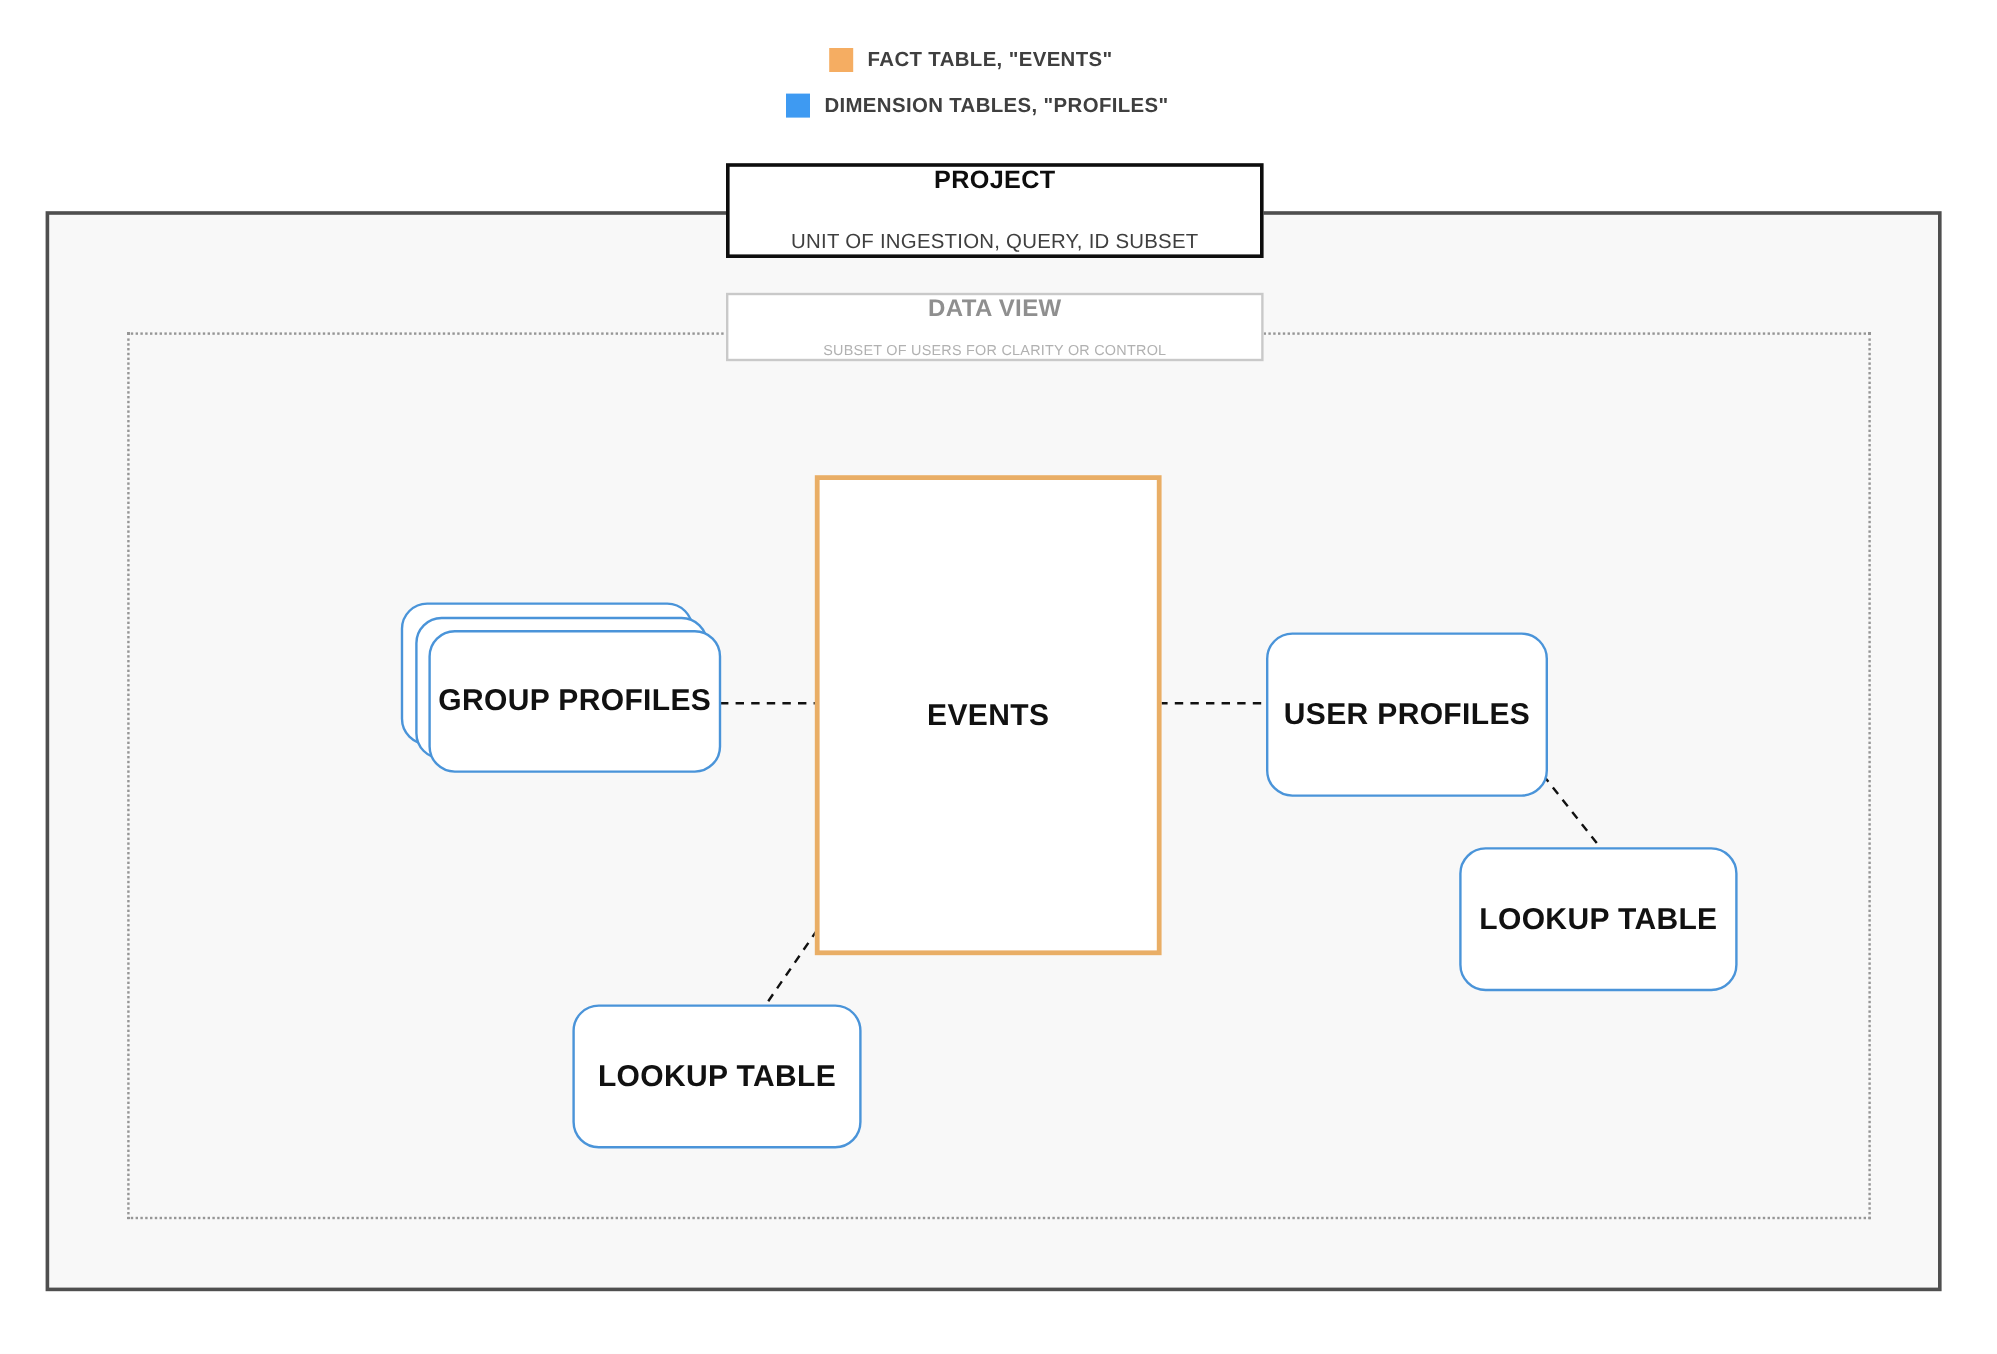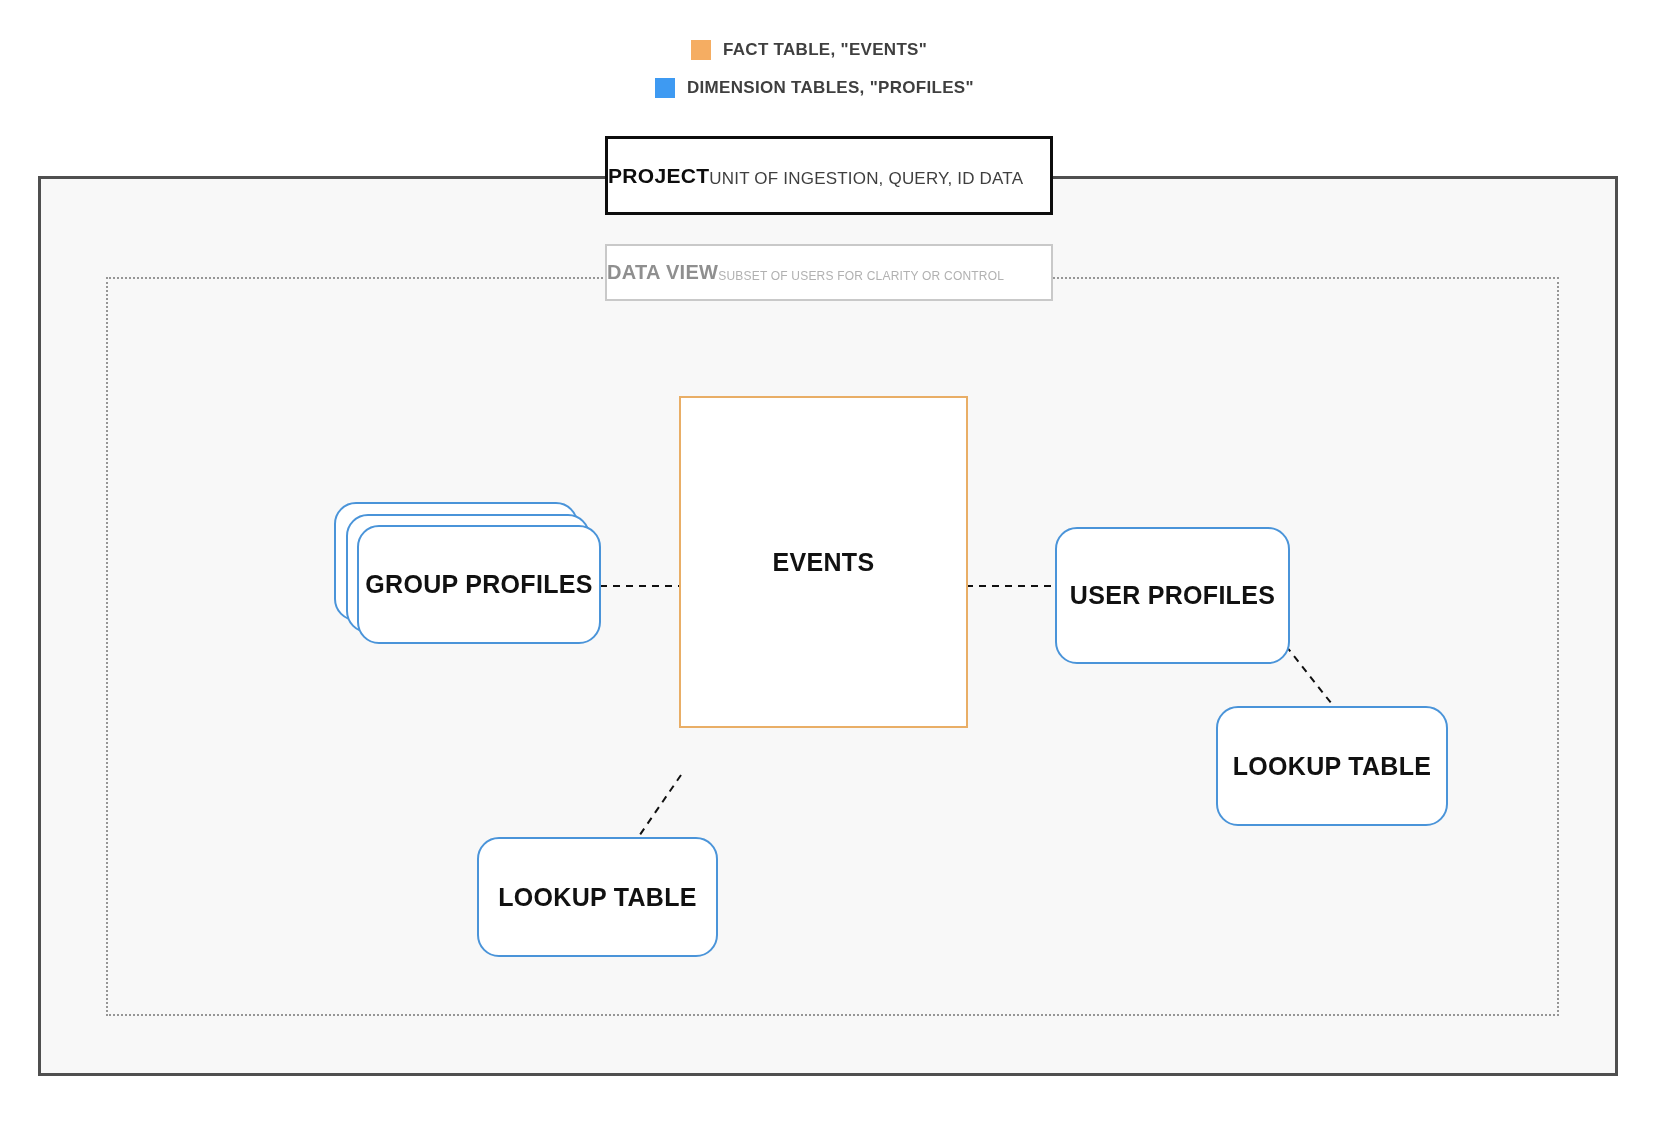--- a/index.html
+++ b/index.html
@@ -26,37 +26,37 @@
   .dotted-rect {
     left: 106px; top: 277px; width: 1453px; height: 739px;
     border: 2px dotted #969696; background: transparent; z-index: 2;
   }
 
   
   .edges-svg { left: 0; top: 0; width: 1664px; height: 1128px; z-index: 3; pointer-events: none; }
 
   
   .title-box {
-    display: flex; flex-direction: row; align-items: center; justify-content: flex-start;
+    display: flex; flex-direction: column; align-items: center; justify-content: space-between;
     text-align: center; background: #ffffff; z-index: 5;
   }
   .project-box { left: 605px; top: 136px; width: 448px; height: 79px; border: 3px solid #0d0d0d; }
   .project-title { font-size: 21px; font-weight: 700; color: #0d0d0d; letter-spacing: 0.3px; }
   .project-subtitle { font-size: 17px; color: #3f3f3f; margin-top: 6px; letter-spacing: 0.2px; }
   .dataview-box { left: 605px; top: 244px; width: 448px; height: 57px; border: 2px solid #c9c9c9; }
   .dataview-title { font-size: 20px; font-weight: 700; color: #8f8f8f; letter-spacing: 0.3px; }
   .dataview-subtitle { font-size: 12px; color: #b1b1b1; margin-top: 6px; letter-spacing: 0.2px; }
 
   
   .node {
     display: flex; align-items: center; justify-content: center;
     background: #ffffff; z-index: 4; text-align: center;
   }
   .node-label { font-size: 25px; font-weight: 700; color: #111111; letter-spacing: 0.3px; white-space: nowrap; }
-  .fact-node { left: 679px; top: 396px; width: 289px; height: 332px; border: 2px solid #b91c1c; }
+  .fact-node { left: 679px; top: 396px; width: 289px; height: 400px; border: 4px solid #b91c1c; }
   .dim-node { border: 2px solid #4a94d9; border-radius: 22px; }
   .user-profiles-node { left: 1055px; top: 527px; width: 235px; height: 137px; }
   .lookup-right-node { left: 1216px; top: 706px; width: 232px; height: 120px; }
   .lookup-bottom-node { left: 477px; top: 837px; width: 241px; height: 120px; }
 
   
   .group-stack { left: 334px; top: 502px; width: 268px; height: 143px; z-index: 4; }
   .stack-card {
     position: absolute; width: 244px; height: 119px;
     background: #ffffff; border: 2px solid #4a94d9; border-radius: 22px;
@@ -86,21 +86,21 @@
 
   <svg class="abs edges-svg" viewBox="0 0 1664 1128" xmlns="http://www.w3.org/2000/svg">
     <line x1="600" y1="586" x2="681" y2="586" stroke="#111111" stroke-width="2" stroke-dasharray="7 6"></line>
     <line x1="966" y1="586" x2="1057" y2="586" stroke="#111111" stroke-width="2" stroke-dasharray="7 6"></line>
     <line x1="681" y1="775" x2="637" y2="839" stroke="#111111" stroke-width="2" stroke-dasharray="7 6"></line>
     <line x1="1286" y1="646" x2="1335" y2="708" stroke="#111111" stroke-width="2" stroke-dasharray="7 6"></line>
   </svg>
 
   <div class="abs title-box project-box">
     <div class="project-title">PROJECT</div>
-    <div class="project-subtitle">UNIT OF INGESTION, QUERY, ID DATA</div>
+    <div class="project-subtitle">UNIT OF INGESTION, QUERY, ID SUBSET</div>
   </div>
 
   <div class="abs title-box dataview-box">
     <div class="dataview-title">DATA VIEW</div>
     <div class="dataview-subtitle">SUBSET OF USERS FOR CLARITY OR CONTROL</div>
   </div>
 
   <div class="abs node fact-node" style="border-color: rgb(233, 174, 102);">
     <span class="node-label">EVENTS</span>
   </div>

